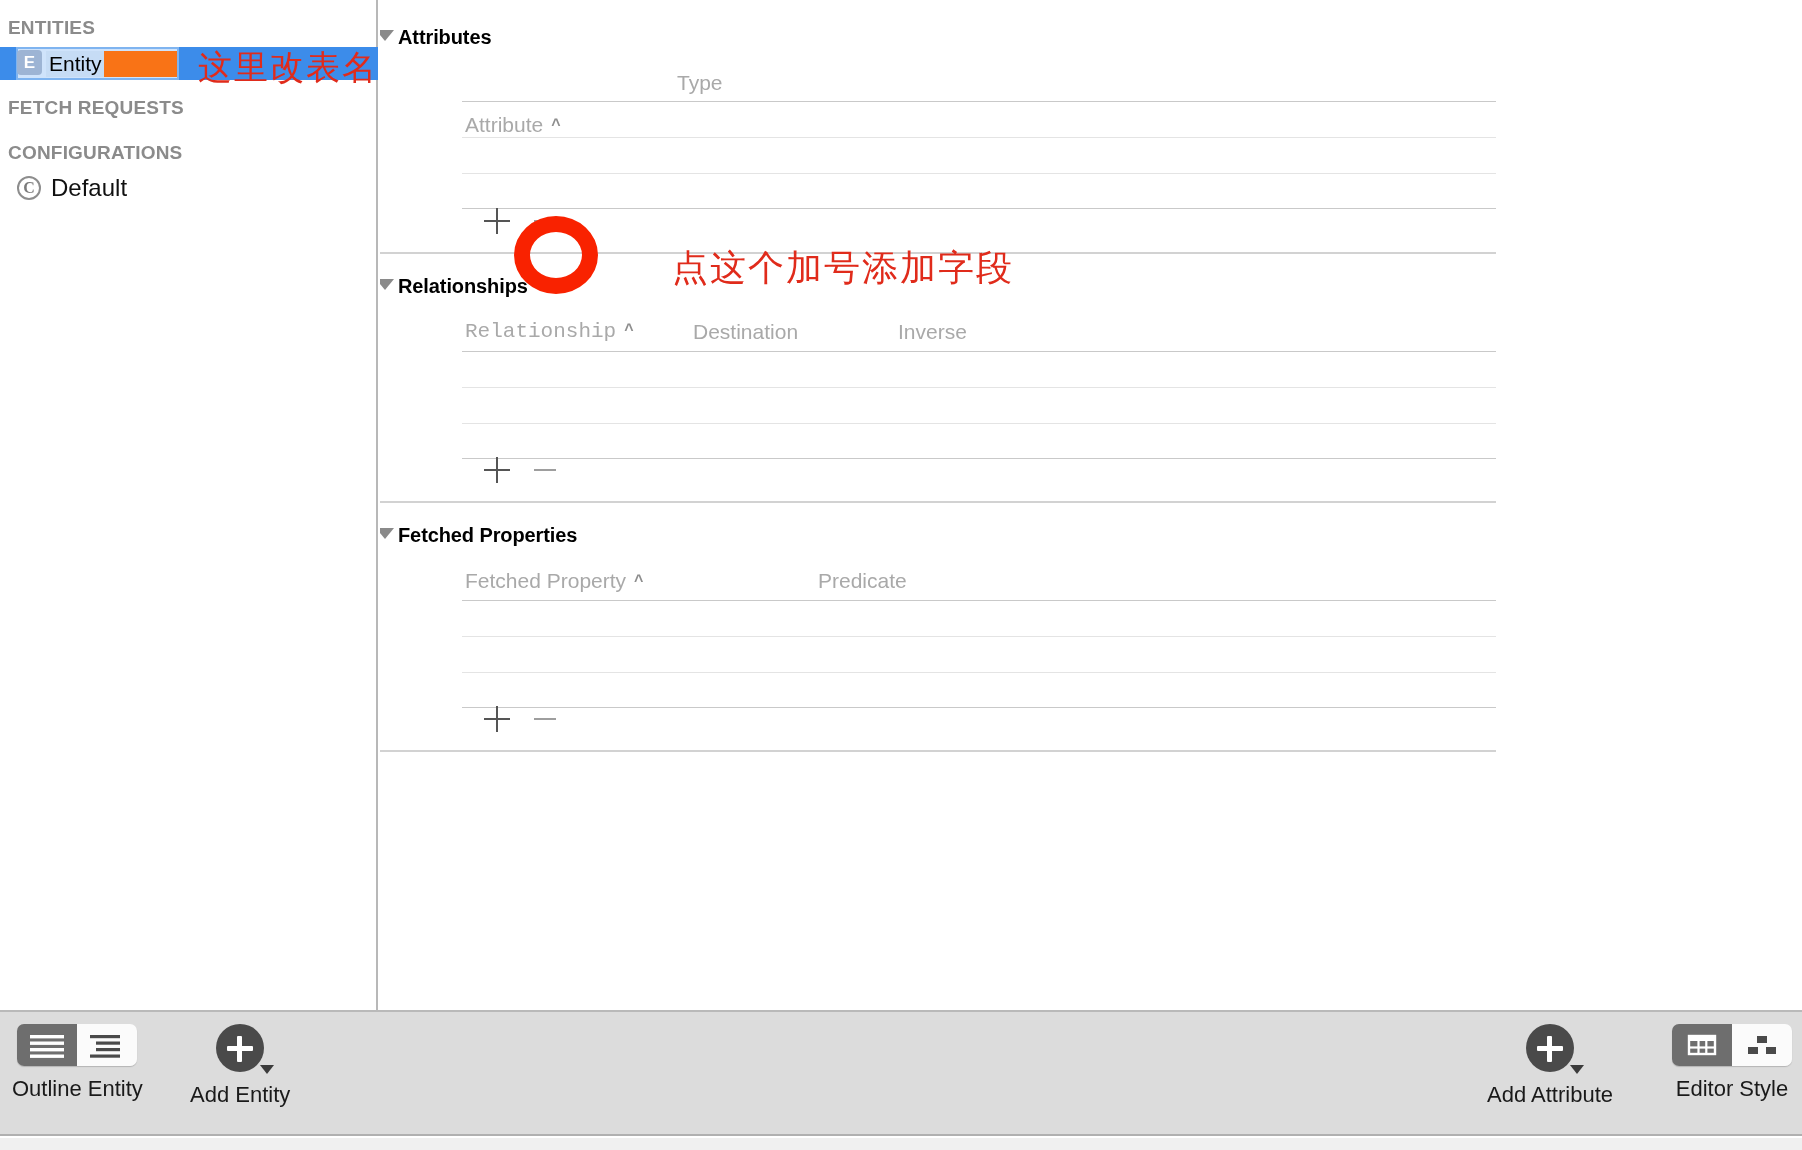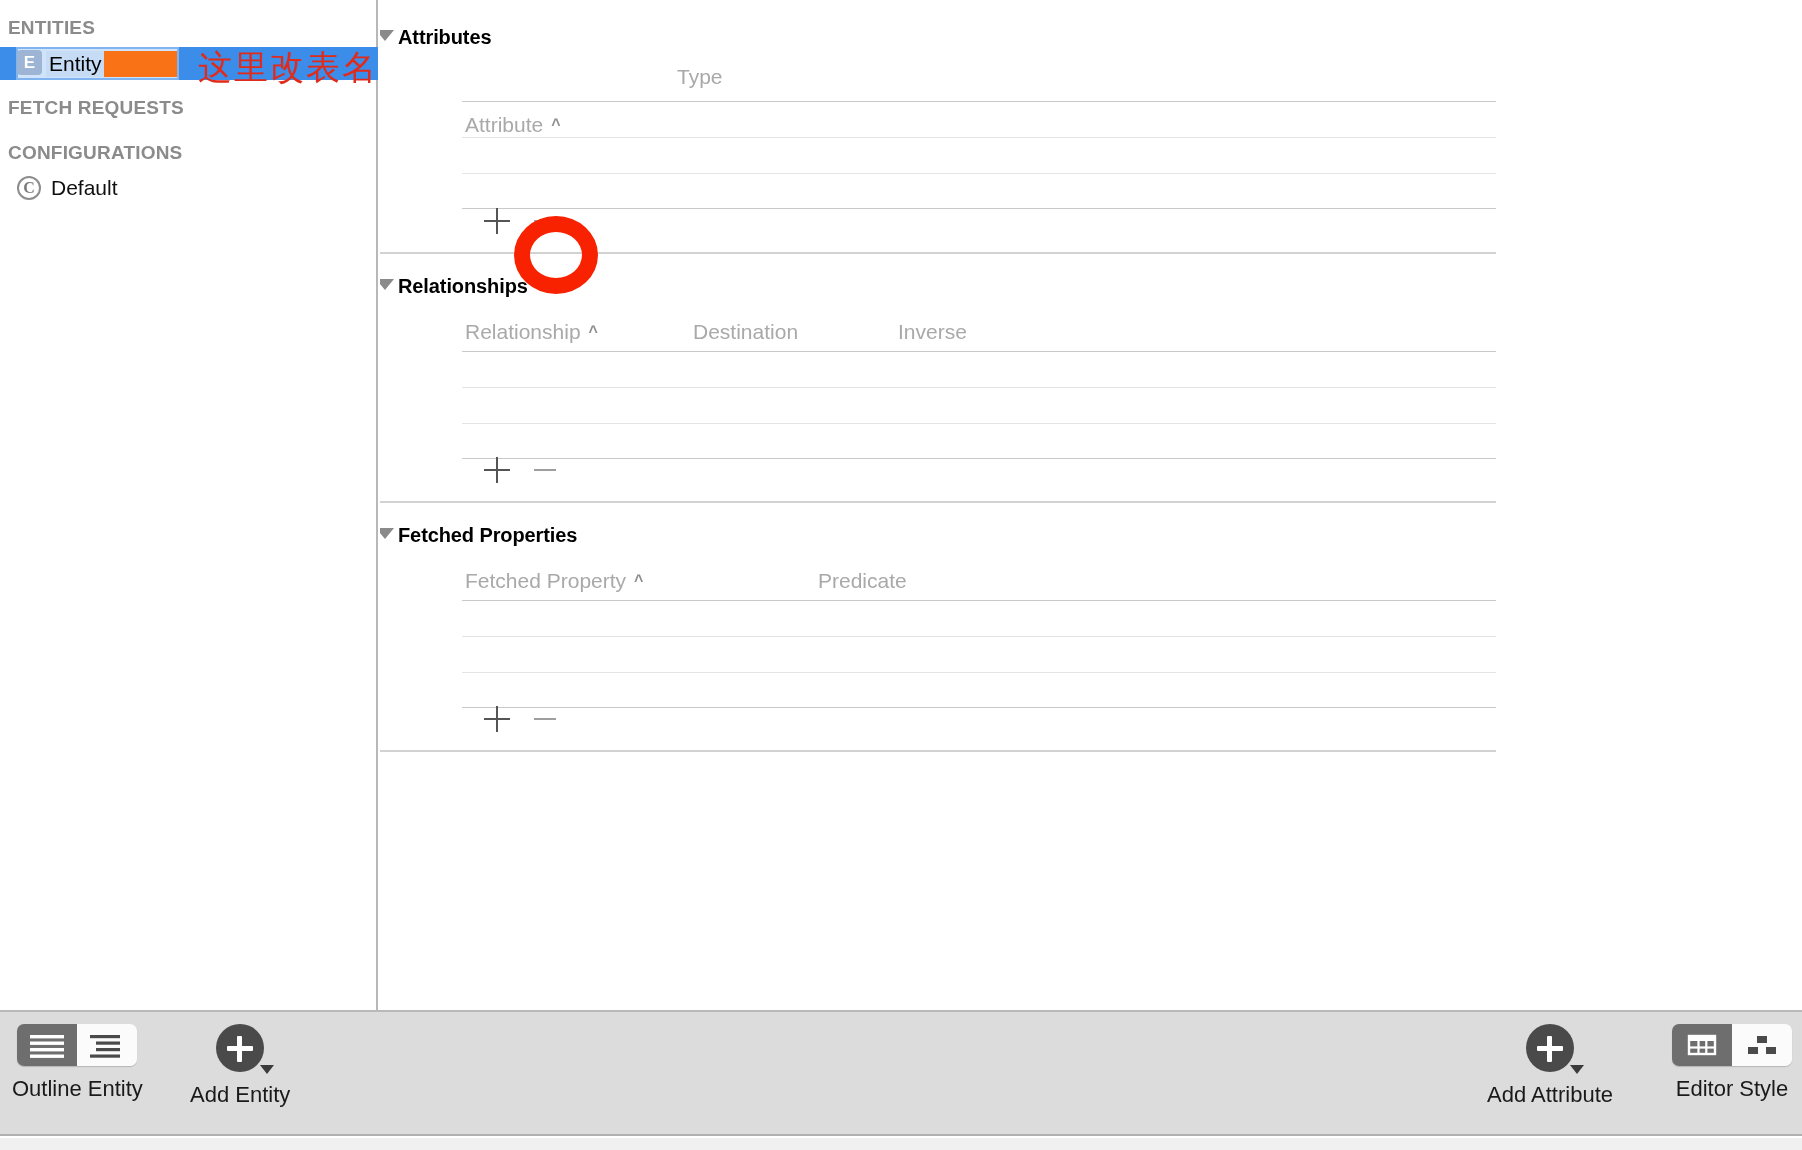--- a/index.html
+++ b/index.html
@@ -119,21 +119,21 @@
     box-sizing: border-box;
     color: #7b7b7b;
     font-size: 16px;
     font-weight: bold;
     line-height: 19px;
     text-align: center;
     font-family: "Liberation Serif", serif;
   }
   .config-label {
     margin-left: 10px;
-    font-size: 21px;
+    font-size: 24px;
     color: #101010;
   }
 
   
   #detail {
     position: absolute;
     left: 380px;
     top: 0;
     right: 0;
     height: 1010px;
@@ -345,40 +345,40 @@
 
   <div id="detail">
 
     <div class="section">
       <div class="disclosure" style="left:-4px; top:30px;"></div>
       <div class="sec-title" style="left:18px; top:26px;">Attributes</div>
 
       <div class="tbl-head" style="left:85px; top:71px;margin-top:42px;">
         <span>Attribute</span><span class="sort-caret">^</span>
       </div>
-      <div class="tbl-head" style="left:297px; top:65px;">Type</div>
+      <div class="tbl-head" style="left:297px; top:71px;">Type</div>
 
       <div class="hrule" style="left:82px; top:101px; width:1310px;"></div>
       <div class="hrule light" style="left:82px; top:137px; width:1310px;"></div>
       <div class="hrule light" style="left:82px; top:173px; width:1310px;"></div>
       <div class="hrule" style="left:82px; top:208px; width:1310px;"></div>
 
       <div class="plusminus" style="left:104px; top:208px;">
         <div class="btn-plus"></div>
         <div class="btn-minus"></div>
       </div>
 
       <div class="sec-divider" style="top:252px;"></div>
     </div>
 
     <div class="section">
       <div class="disclosure" style="left:-4px; top:279px;"></div>
       <div class="sec-title" style="left:18px; top:275px;">Relationships</div>
 
-      <div class="tbl-head" style="left:85px; top:320px;">
+      <div class="tbl-head" style="left:85px; top:320px;font-family:Liberation Mono, monospace;">
         <span>Relationship</span><span class="sort-caret">^</span>
       </div>
       <div class="tbl-head" style="left:313px; top:320px;">Destination</div>
       <div class="tbl-head" style="left:518px; top:320px;">Inverse</div>
 
       <div class="hrule" style="left:82px; top:351px; width:1310px;"></div>
       <div class="hrule light" style="left:82px; top:387px; width:1310px;"></div>
       <div class="hrule light" style="left:82px; top:423px; width:1310px;"></div>
       <div class="hrule" style="left:82px; top:458px; width:1310px;"></div>
 
@@ -410,20 +410,21 @@
       </div>
 
       <div class="sec-divider" style="top:750px;"></div>
     </div>
   </div>
 
   <div id="red-circle"></div>
 
   <div class="annot-text" id="annot-rename">这里改表名</div>
 
+  <div class="annot-text" id="annot-addfield">点这个加号添加字段</div>
 
   <div id="toolbar">
 
     <div class="tool-group" style="left:12px;">
       <div class="segmented">
         <div class="seg on">
           <svg class="lines-icon" viewBox="0 0 46 26">
             <rect x="6" y="3" width="34" height="3.4" fill="#ffffff"></rect>
             <rect x="6" y="9.5" width="34" height="3.4" fill="#ffffff"></rect>
             <rect x="6" y="16" width="34" height="3.4" fill="#ffffff"></rect>

